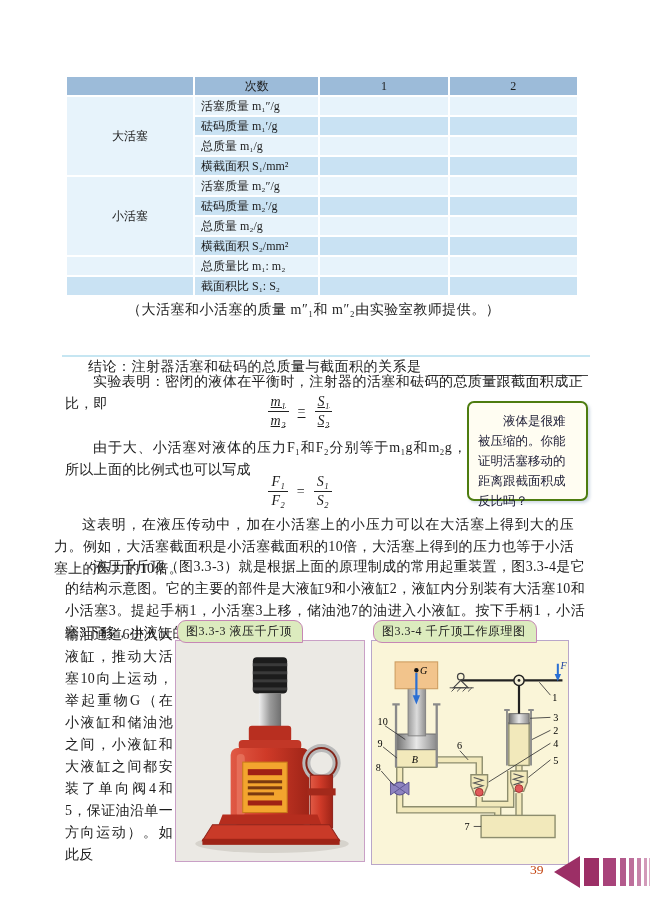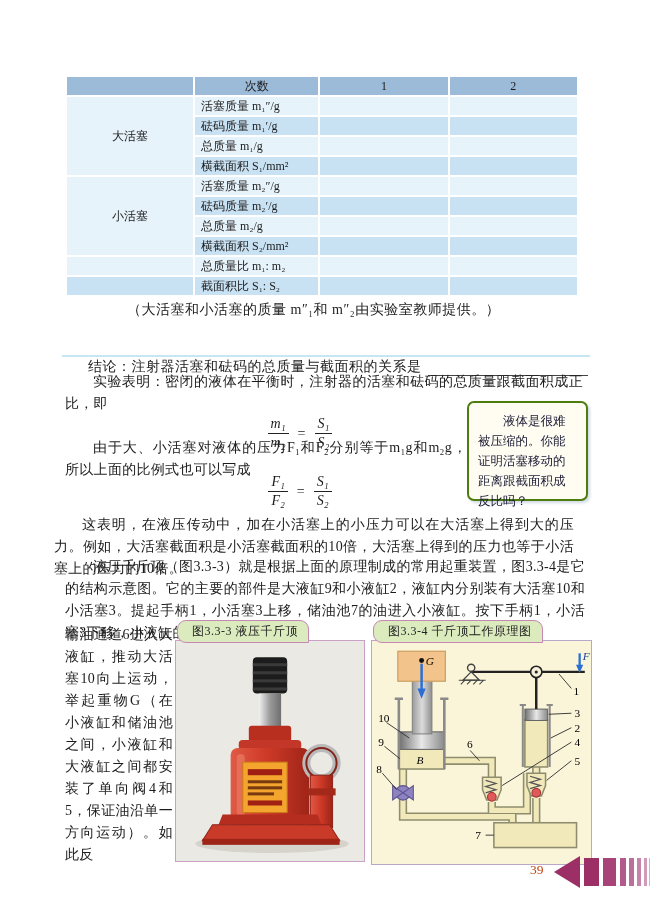--- a/index.html
+++ b/index.html
@@ -33,39 +33,39 @@
         letter-spacing:.3px;}
   #p1{left:65px;top:371px;width:518px;text-indent:2em;}
   #p2{left:65px;top:437px;width:402px;text-indent:2em;}
   #p3{left:54px;top:514px;width:520px;text-indent:2em;}
   #p4{left:65px;top:556px;width:520px;text-indent:2em;}
   #p5{left:65px;top:624px;width:108px;}
 
   
   .formula{position:absolute;left:65px;width:470px;display:flex;justify-content:center;
            align-items:center;gap:9px;font-size:14px;}
-  #formula1{top:416px;}
+  #formula1{top:394px;text-decoration:underline;}
   #formula2{top:474px;}
   .frac{display:inline-flex;flex-direction:column;align-items:center;line-height:1.15;}
   .frac .nm,.frac .dn{font-style:italic;padding:0 3px;}
   .frac .bar{align-self:stretch;height:1px;background:#222;margin:1px 0;}
 
   
   #sidenote{position:absolute;left:467px;top:401px;width:121px;height:100px;
             background:#fffdf2;border:2px solid #4d7c0f;border-radius:7px;
             box-shadow:2px 2px 3px rgba(120,150,180,.35);
             padding:8px 9px;box-sizing:border-box;font-size:12.5px;line-height:20px;
             text-indent:2em;color:#1a1a33;}
 
   
   .figure{position:absolute;}
   #figure1{left:175px;top:620px;width:190px;}
-  #figure2{left:371px;top:620px;width:221px;}
+  #figure2{left:371px;top:620px;width:198px;}
   .fig-tab{position:relative;z-index:2;display:inline-block;margin-left:2px;
-           padding:2px 10px 2px 14px;font-size:12px;letter-spacing:.5px;color:#222;
+           padding:2px 10px 2px 8px;font-size:12px;letter-spacing:.5px;color:#222;
            background:#dcebbe;border:1.5px solid #c687b5;border-radius:9px 9px 0 9px;}
   .fig-box{position:relative;margin-top:-3px;box-sizing:border-box;}
   #fig1-box{height:222px;background:#eae8e3;border:1.5px solid #c9a0c6;}
   #fig2-box{height:225px;background:#faf5d8;border:1.5px solid #b9a6c9;}
   .fig-box svg{display:block;width:100%;height:100%;}
 
   
   #page-number{position:absolute;left:530px;top:862px;font-size:13.5px;color:#c2410c;}
   #footer-arrow{position:absolute;right:0;top:855px;width:96px;height:34px;}
 

